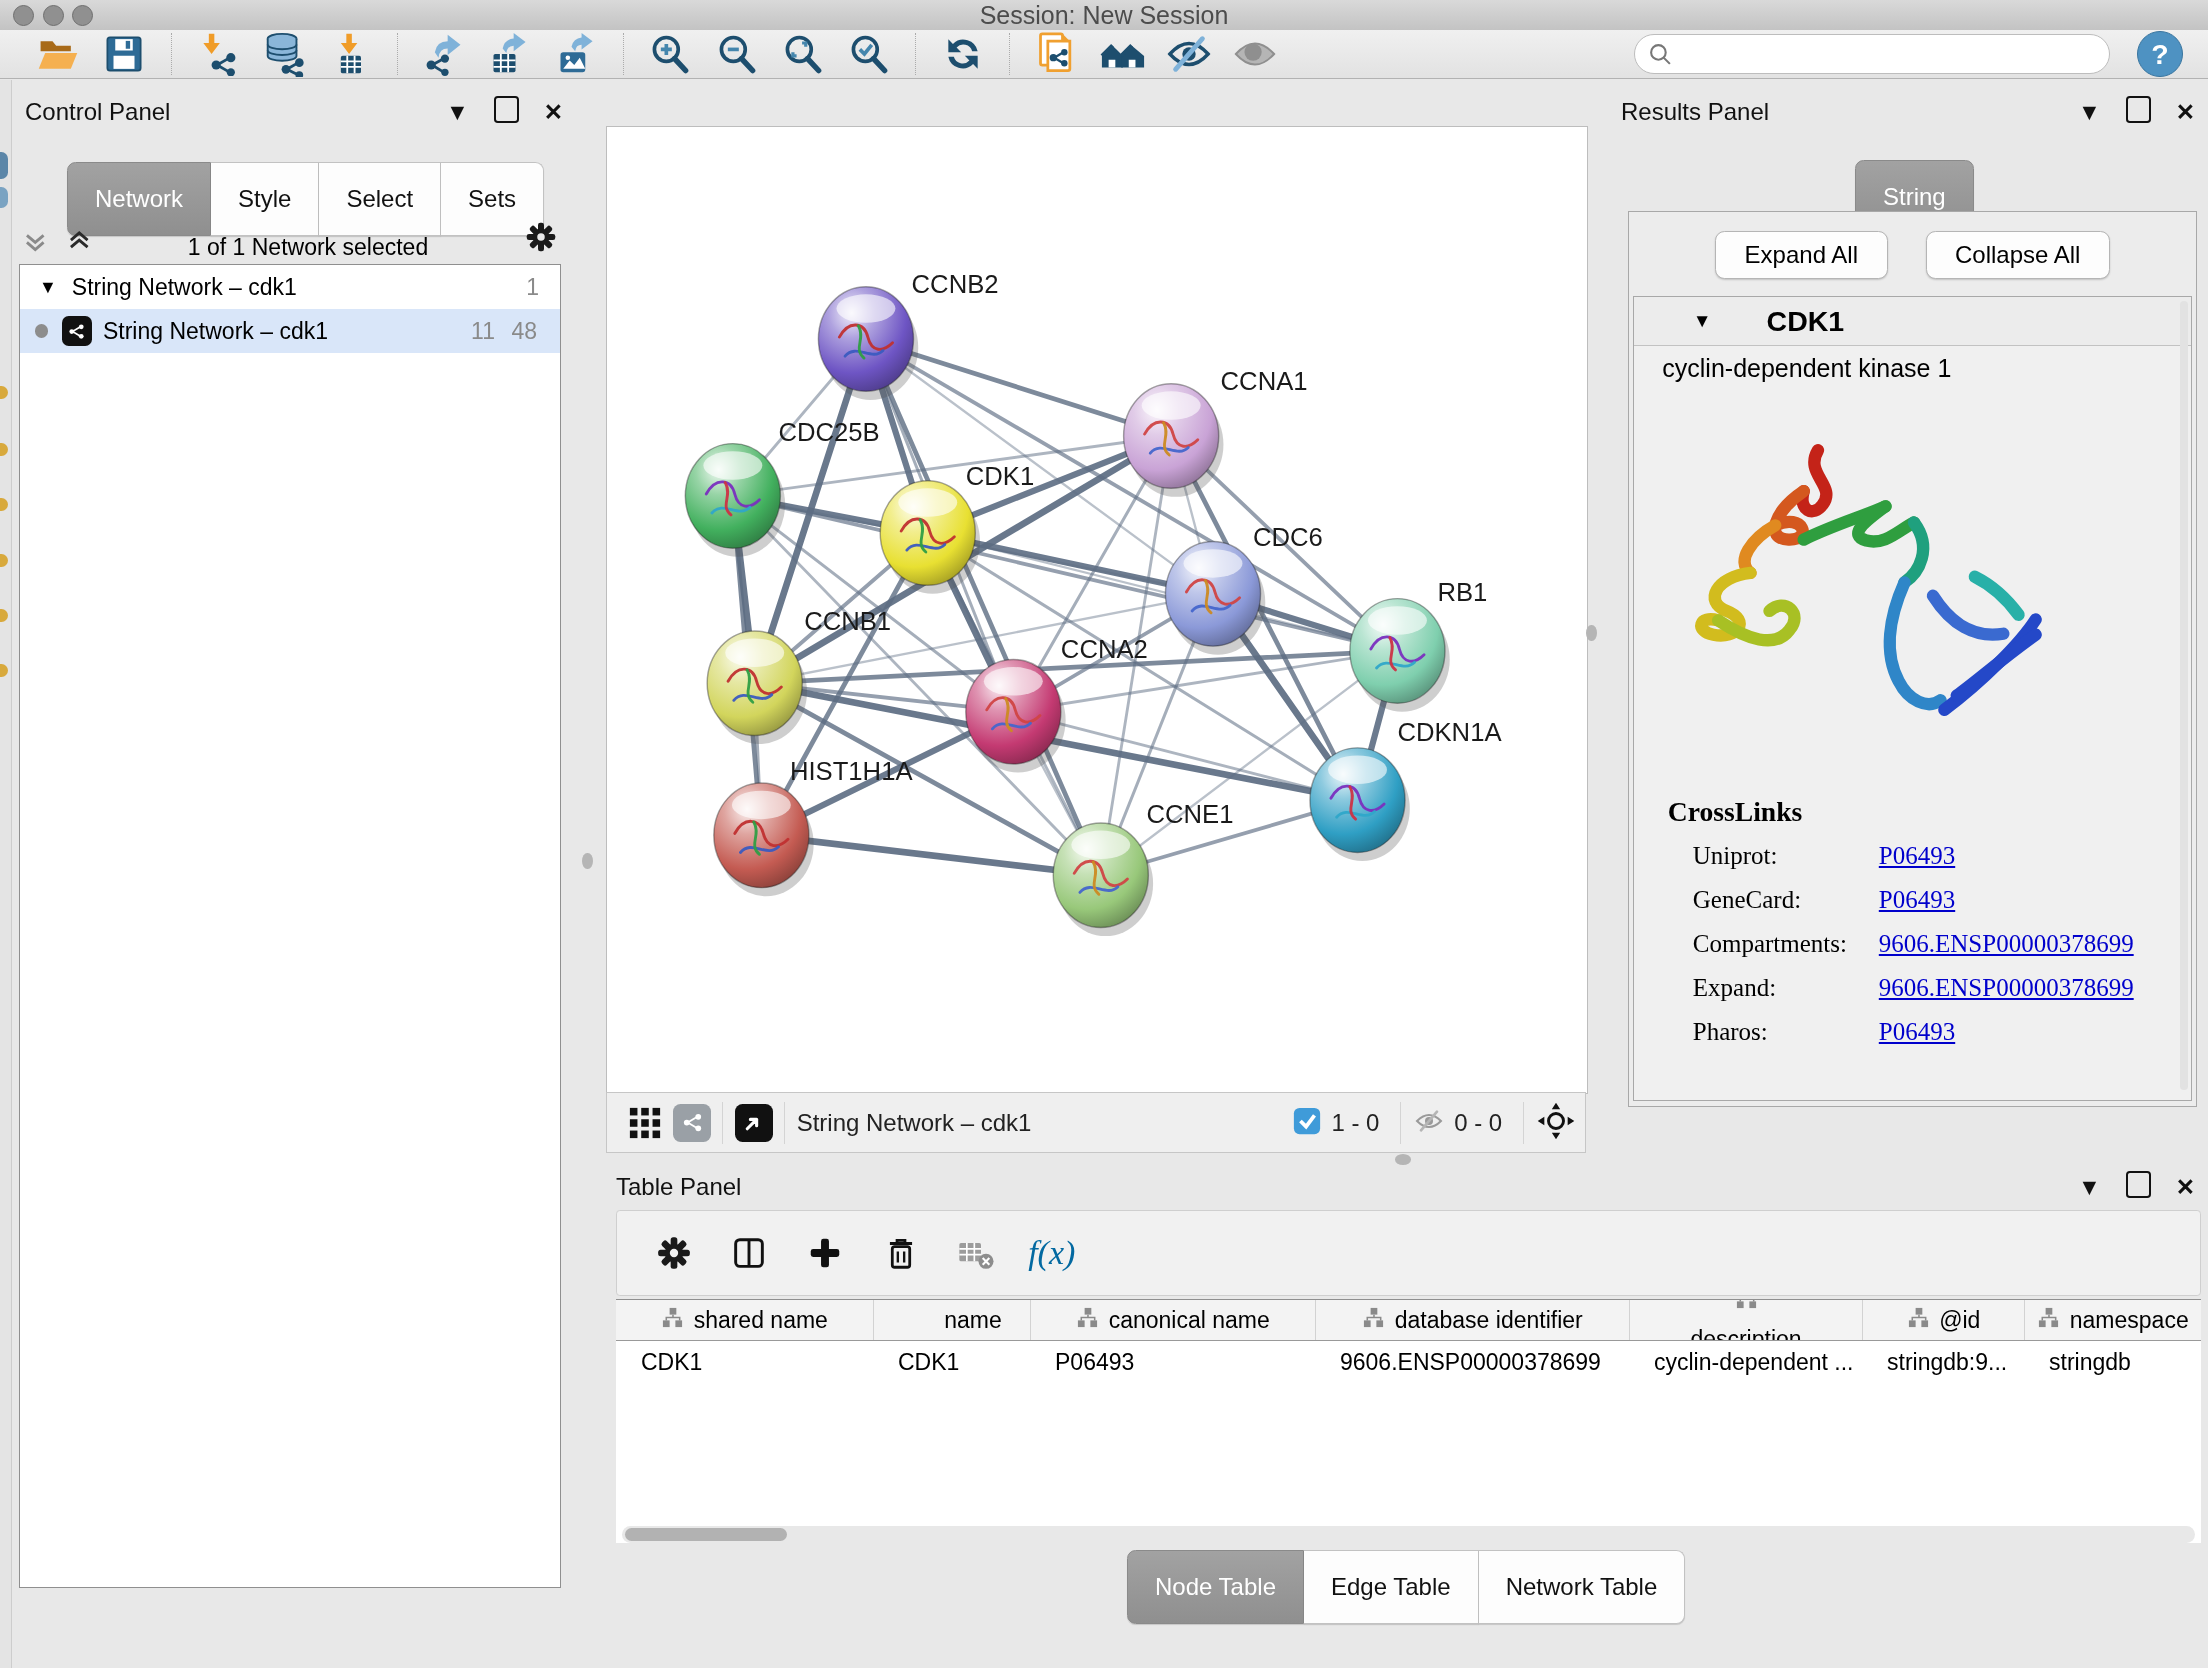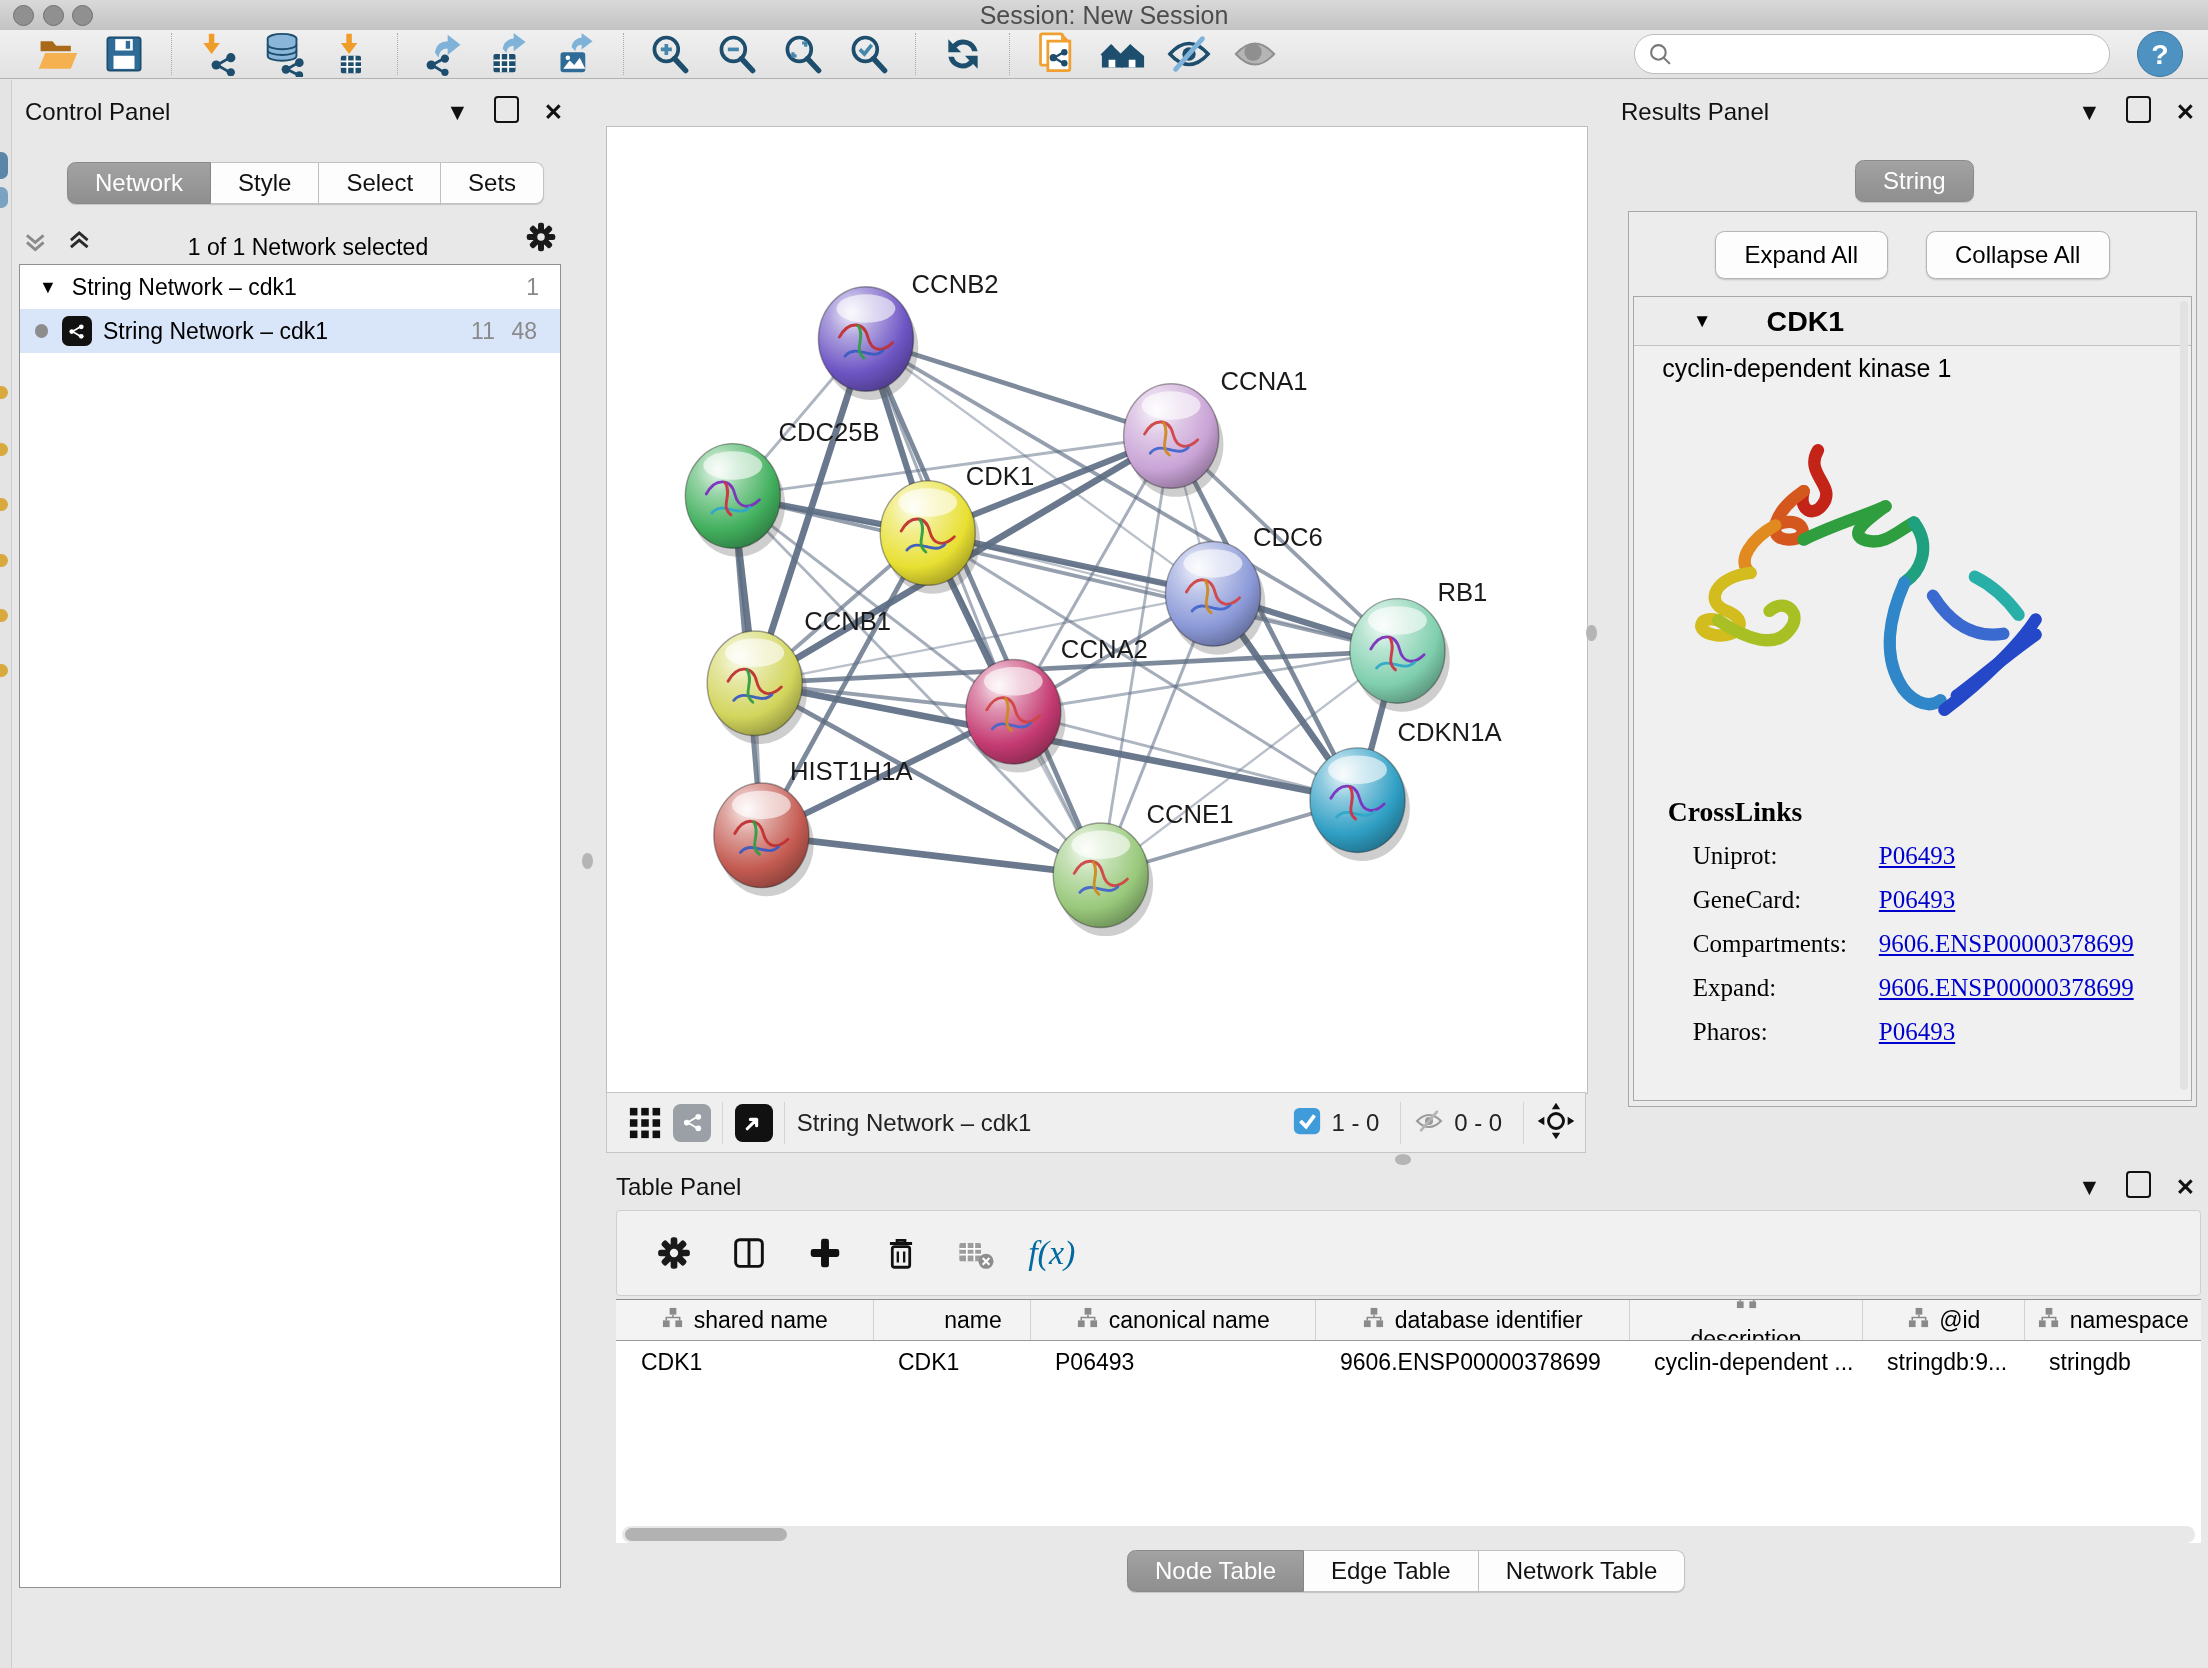--- a/index.html
+++ b/index.html
@@ -22,21 +22,21 @@
   .leftstrip{left:0;top:80px;width:11.4px;height:1588px;background:#e4e4e4;border-right:1px solid #cdcdcd;}
   .sliver{position:absolute;left:-5.7px;width:13.3px;border-radius:6.7px;}
   
   .phead{display:flex;align-items:center;font-size:24px;color:#111;}
   .phead .pc{margin-left:25px;font-size:23px;color:#111;cursor:pointer;}
   .tri{font-size:19px;}
   .sqr{display:inline-block;width:21px;height:23px;border:2.9px solid #111;border-radius:3.8px;}
   .xx{font-weight:bold;font-size:27px;}
   
   .seg{display:flex;}
-  .seg .tab{height:40px;display:flex;align-items:center;justify-content:center;padding:0 27px;font-size:24px;background:#fdfdfd;border:1px solid #c2c2c2;border-left:none;color:#111;cursor:pointer;box-shadow:0 1px 1px rgba(0,0,0,.15);}
+  .seg .tab{height:40px;display:flex;align-items:center;justify-content:center;padding:16px 27px;font-size:24px;background:#fdfdfd;border:1px solid #c2c2c2;border-left:none;color:#111;cursor:pointer;box-shadow:0 1px 1px rgba(0,0,0,.15);}
   .seg .tab:first-child{border-left:1px solid #c2c2c2;border-radius:8.6px 0 0 8.6px;}
   .seg .tab:last-child{border-radius:0 8.6px 8.6px 0;}
   .seg .tab.on{background:linear-gradient(#a2a2a2,#8f8f8f);color:#fff;border-color:#8a8a8a;}
   
   .ctl-status{left:21px;top:217px;width:538px;height:44px;display:flex;align-items:flex-end;font-size:23px;}
   .treebox{left:19px;top:264px;width:540px;height:1322px;background:#fff;border:1.9px solid #8f8f8f;}
   .trow{height:44px;display:flex;align-items:center;font-size:23px;}
   .trow .num{color:#8a8a8a;text-align:right;}
   .trow.sel{background:#d9e6f9;}
   .bullet{width:13.3px;height:13.3px;border-radius:50%;background:#8d8d8d;margin:0 13.3px 0 15px;}

